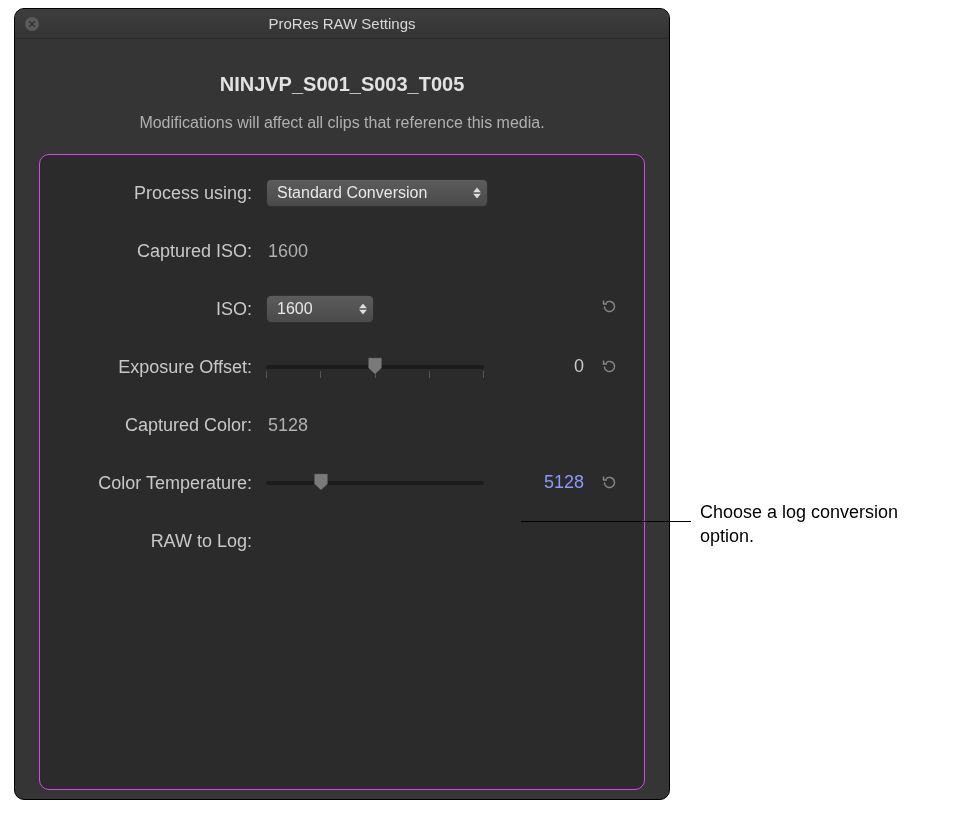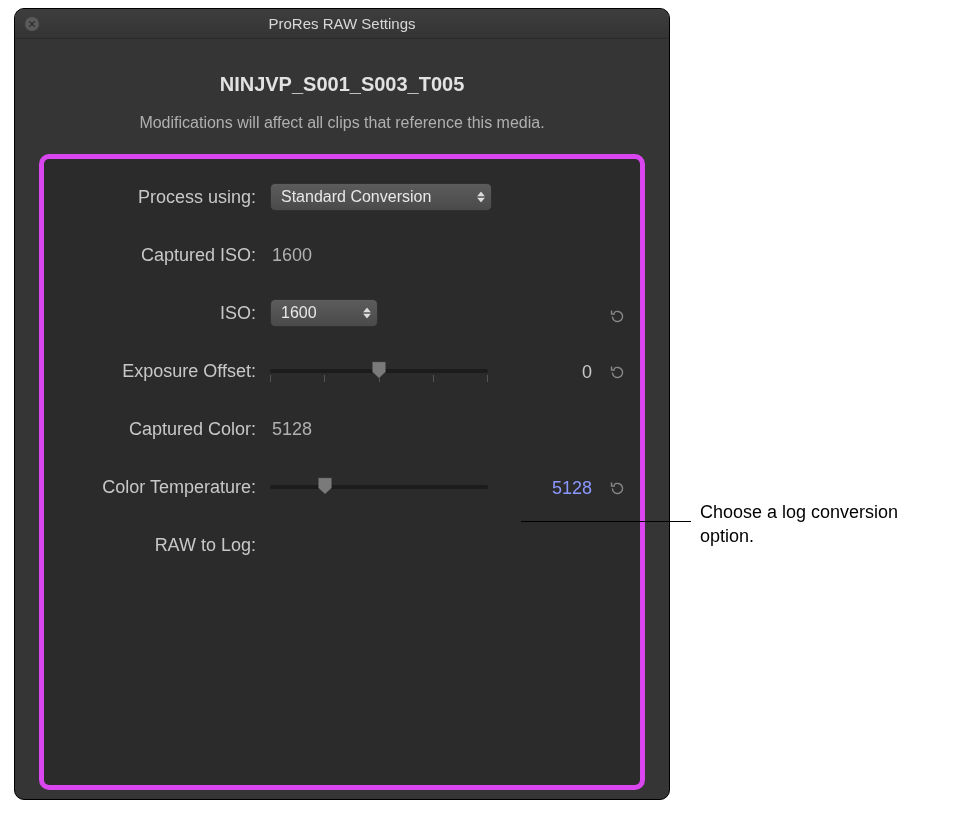--- a/index.html
+++ b/index.html
@@ -67,42 +67,42 @@
       margin: 14px 0 18px 0;
     }
     .info-text {
       text-align: center;
       color: #b0b0b0;
       font-size: 16px;
       margin-bottom: 22px;
     }
     .panel {
       background: #2b2b2b;
-      border: 5px solid #d946ef;
+      border: 1px solid #d946ef;
       border-radius: 10px;
-      padding: 24px 12px 24px 24px;
+      padding: 24px 24px 24px 24px;
       height: 636px;
     }
     .row {
       display: flex;
       align-items: center;
       margin-bottom: 30px;
       min-height: 28px;
     }
     .label {
       width: 202px;
       text-align: right;
       color: #c8c8c8;
       font-size: 18px;
       padding-right: 14px;
       flex-shrink: 0;
     }
     .controls {
       display: flex;
-      align-items: flex-end;
+      align-items: flex-start;
       flex: 1;
       gap: 12px;
     }
     .dropdown {
       background: linear-gradient(#5c5c5c, #4a4a4a);
       border: 1px solid #303030;
       border-radius: 5px;
       height: 28px;
       display: flex;
       align-items: center;

